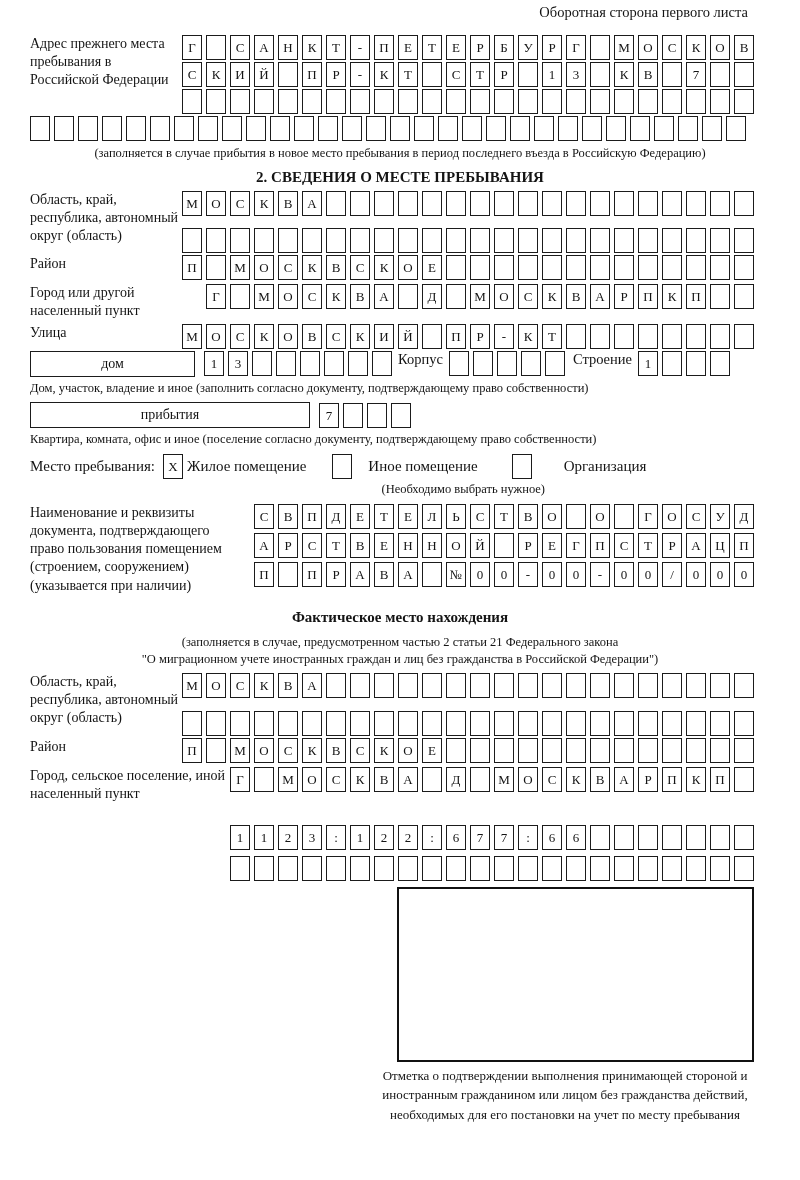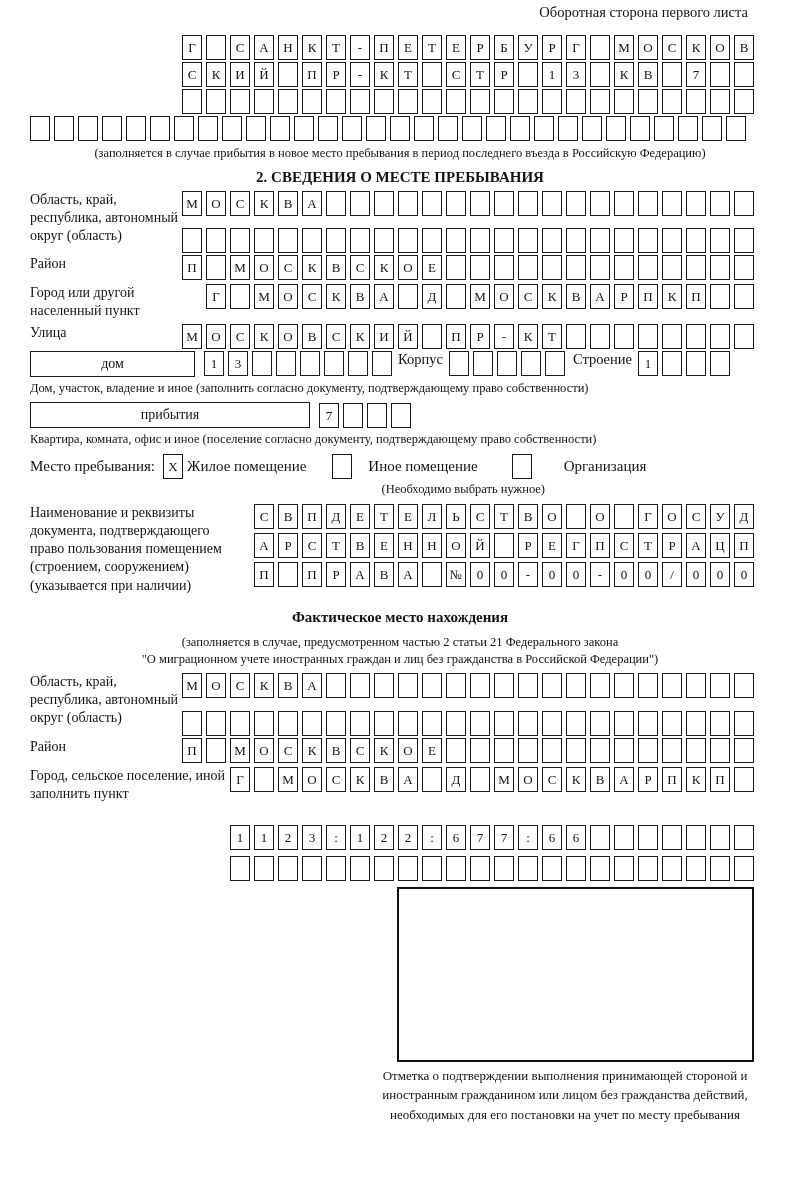--- a/index.html
+++ b/index.html
@@ -39,20 +39,21 @@
   }
 </style>
 </head>
 <body>
 
 <div class="page">
 
   <div class="hdr">Оборотная сторона первого листа</div>
 
   <div class="frow" style="margin-top:14px">
+    <div class="lbl" style="width:150px">Адрес прежнего места пребывания в Российской Федерации</div>
     <div class="gridcol" style="gap:2px">
       <div class="grid">
           <div class="cell">Г</div>
           <div class="cell"></div>
           <div class="cell">С</div>
           <div class="cell">А</div>
           <div class="cell">Н</div>
           <div class="cell">К</div>
           <div class="cell">Т</div>
           <div class="cell">-</div>
@@ -527,21 +528,21 @@
         <div class="cell"></div>
         <div class="cell"></div>
         <div class="cell"></div>
         <div class="cell"></div>
         <div class="cell"></div>
         <div class="cell"></div>
       </div>
   </div>
 
   <div class="frow" style="margin-top:4px">
-    <div class="lbl" style="width:196px">Город, сельское поселение, иной заполнить пункт</div>
+    <div class="lbl" style="width:196px">Город, сельское поселение, иной населенный пункт</div>
     <div class="grid right">
         <div class="cell">Г</div>
         <div class="cell"></div>
         <div class="cell">М</div>
         <div class="cell">О</div>
         <div class="cell">С</div>
         <div class="cell">К</div>
         <div class="cell">В</div>
         <div class="cell">А</div>
         <div class="cell"></div>

